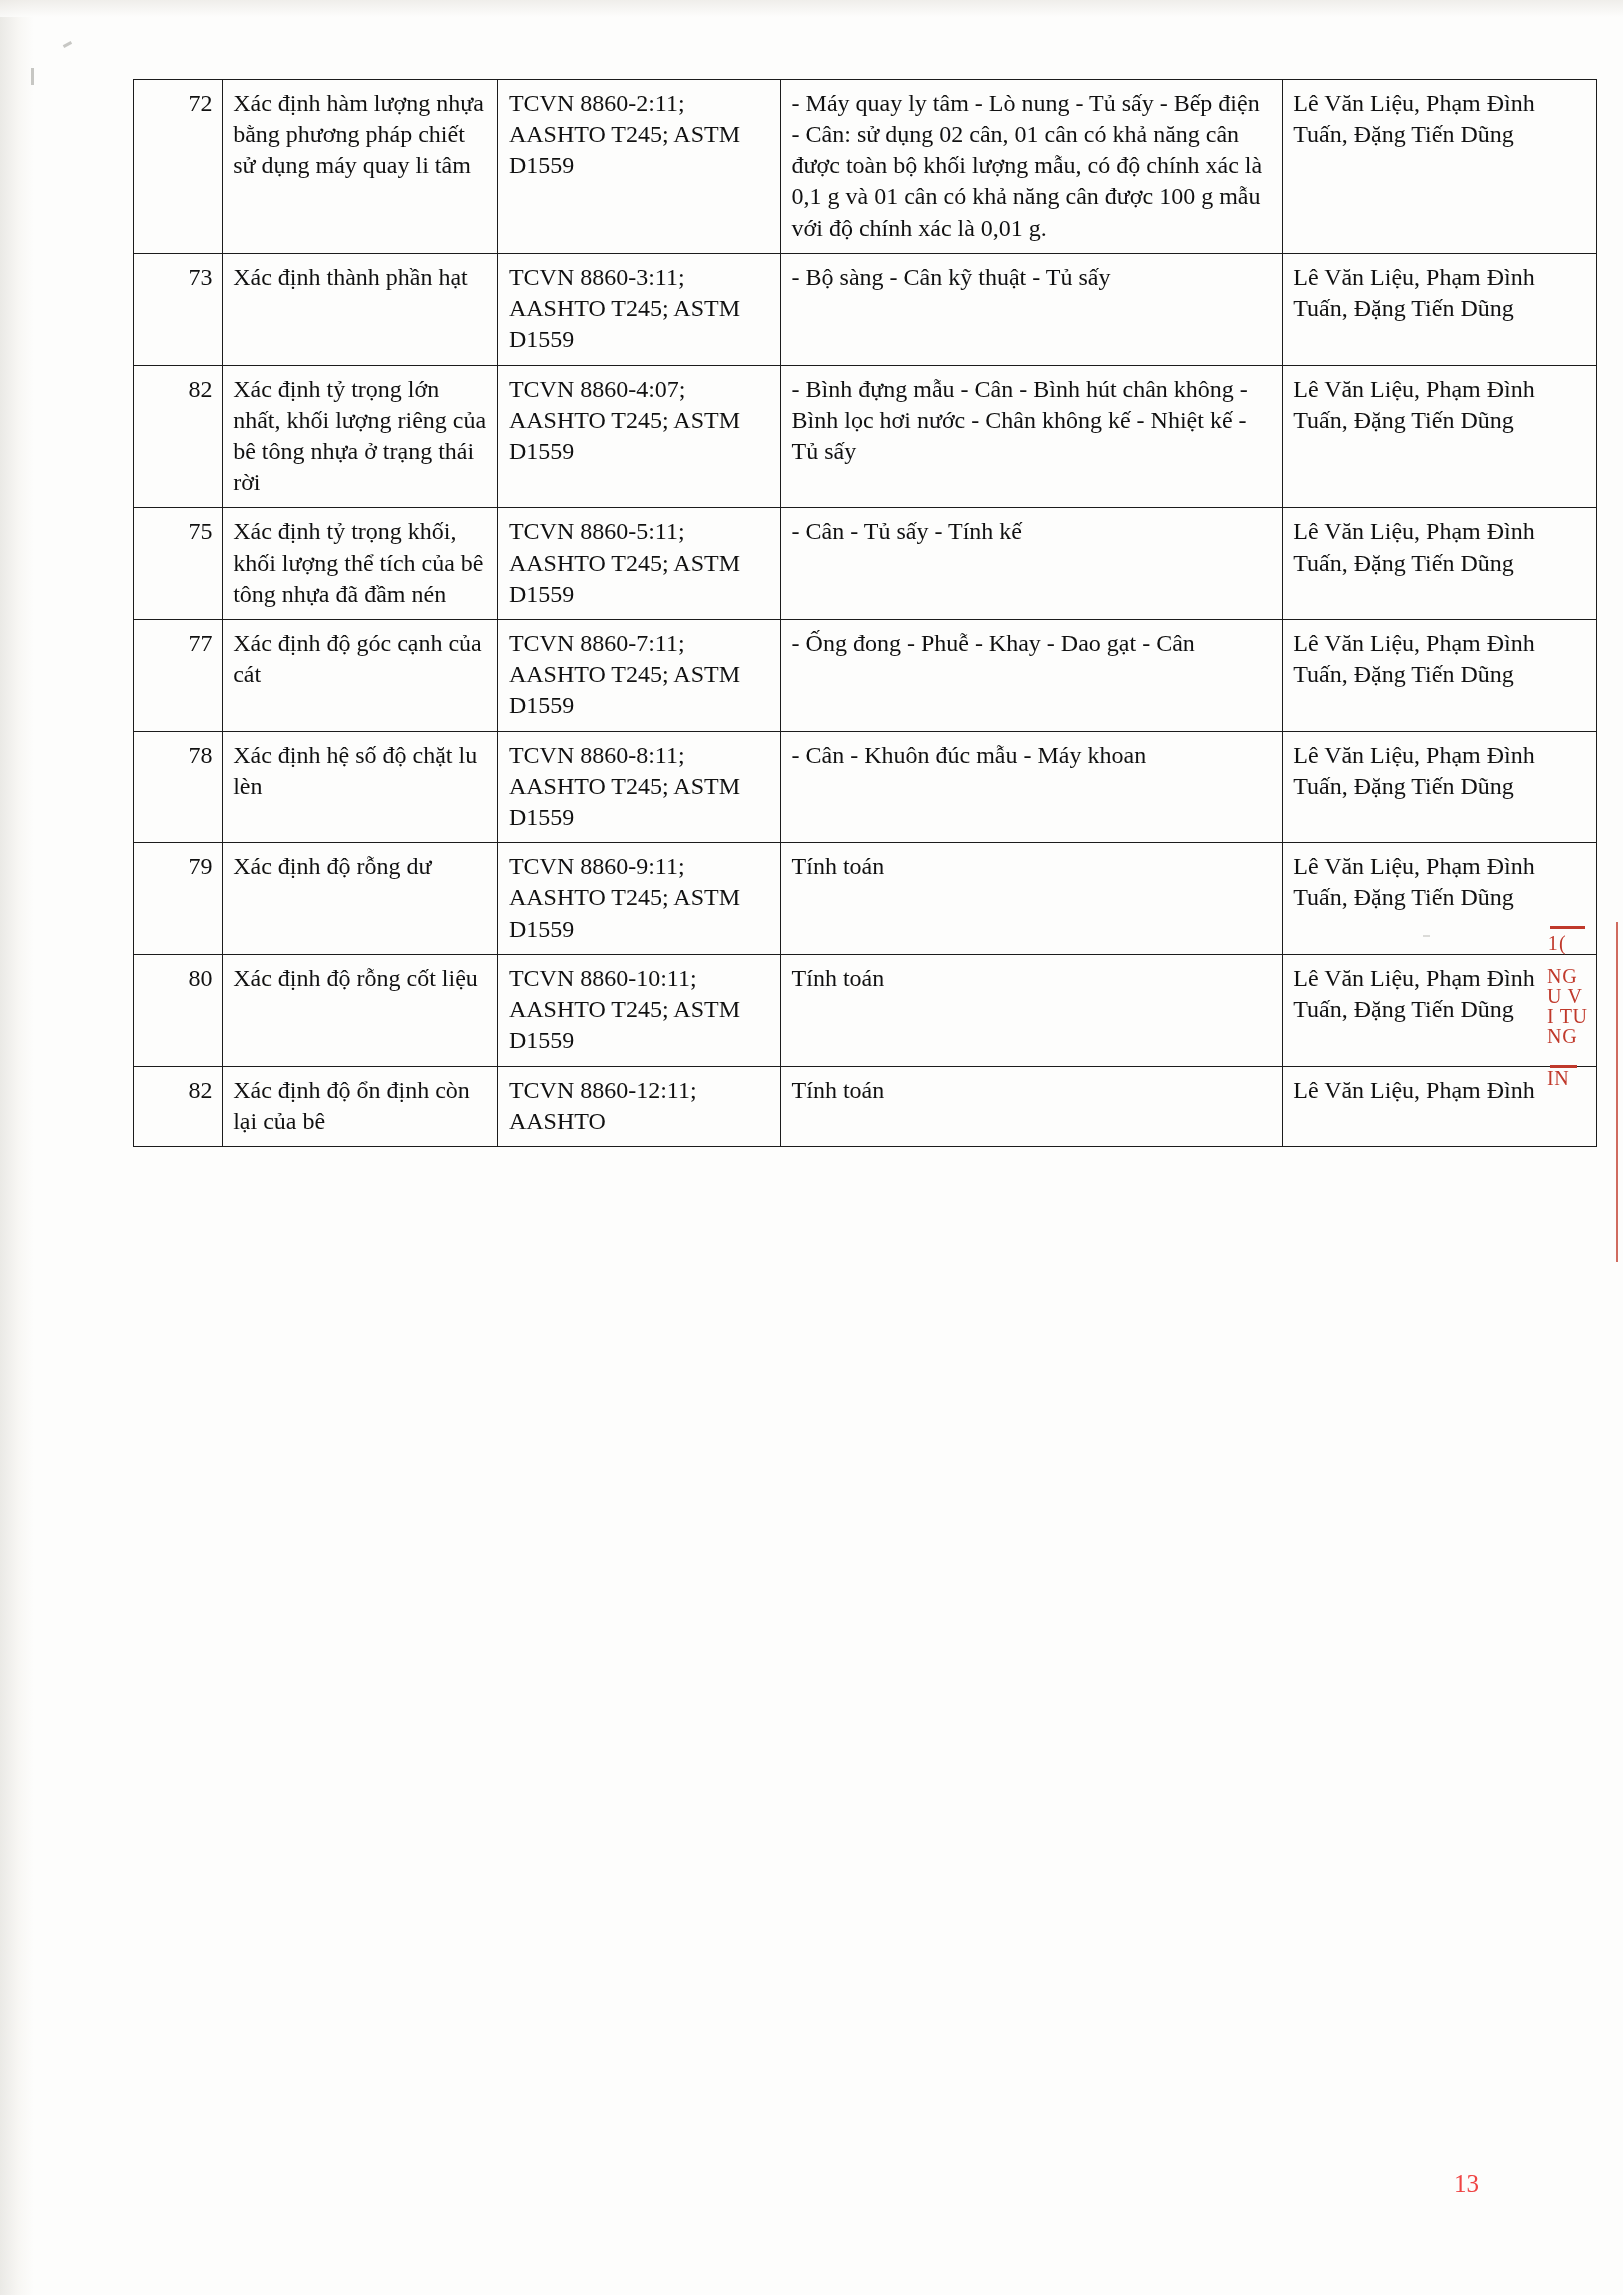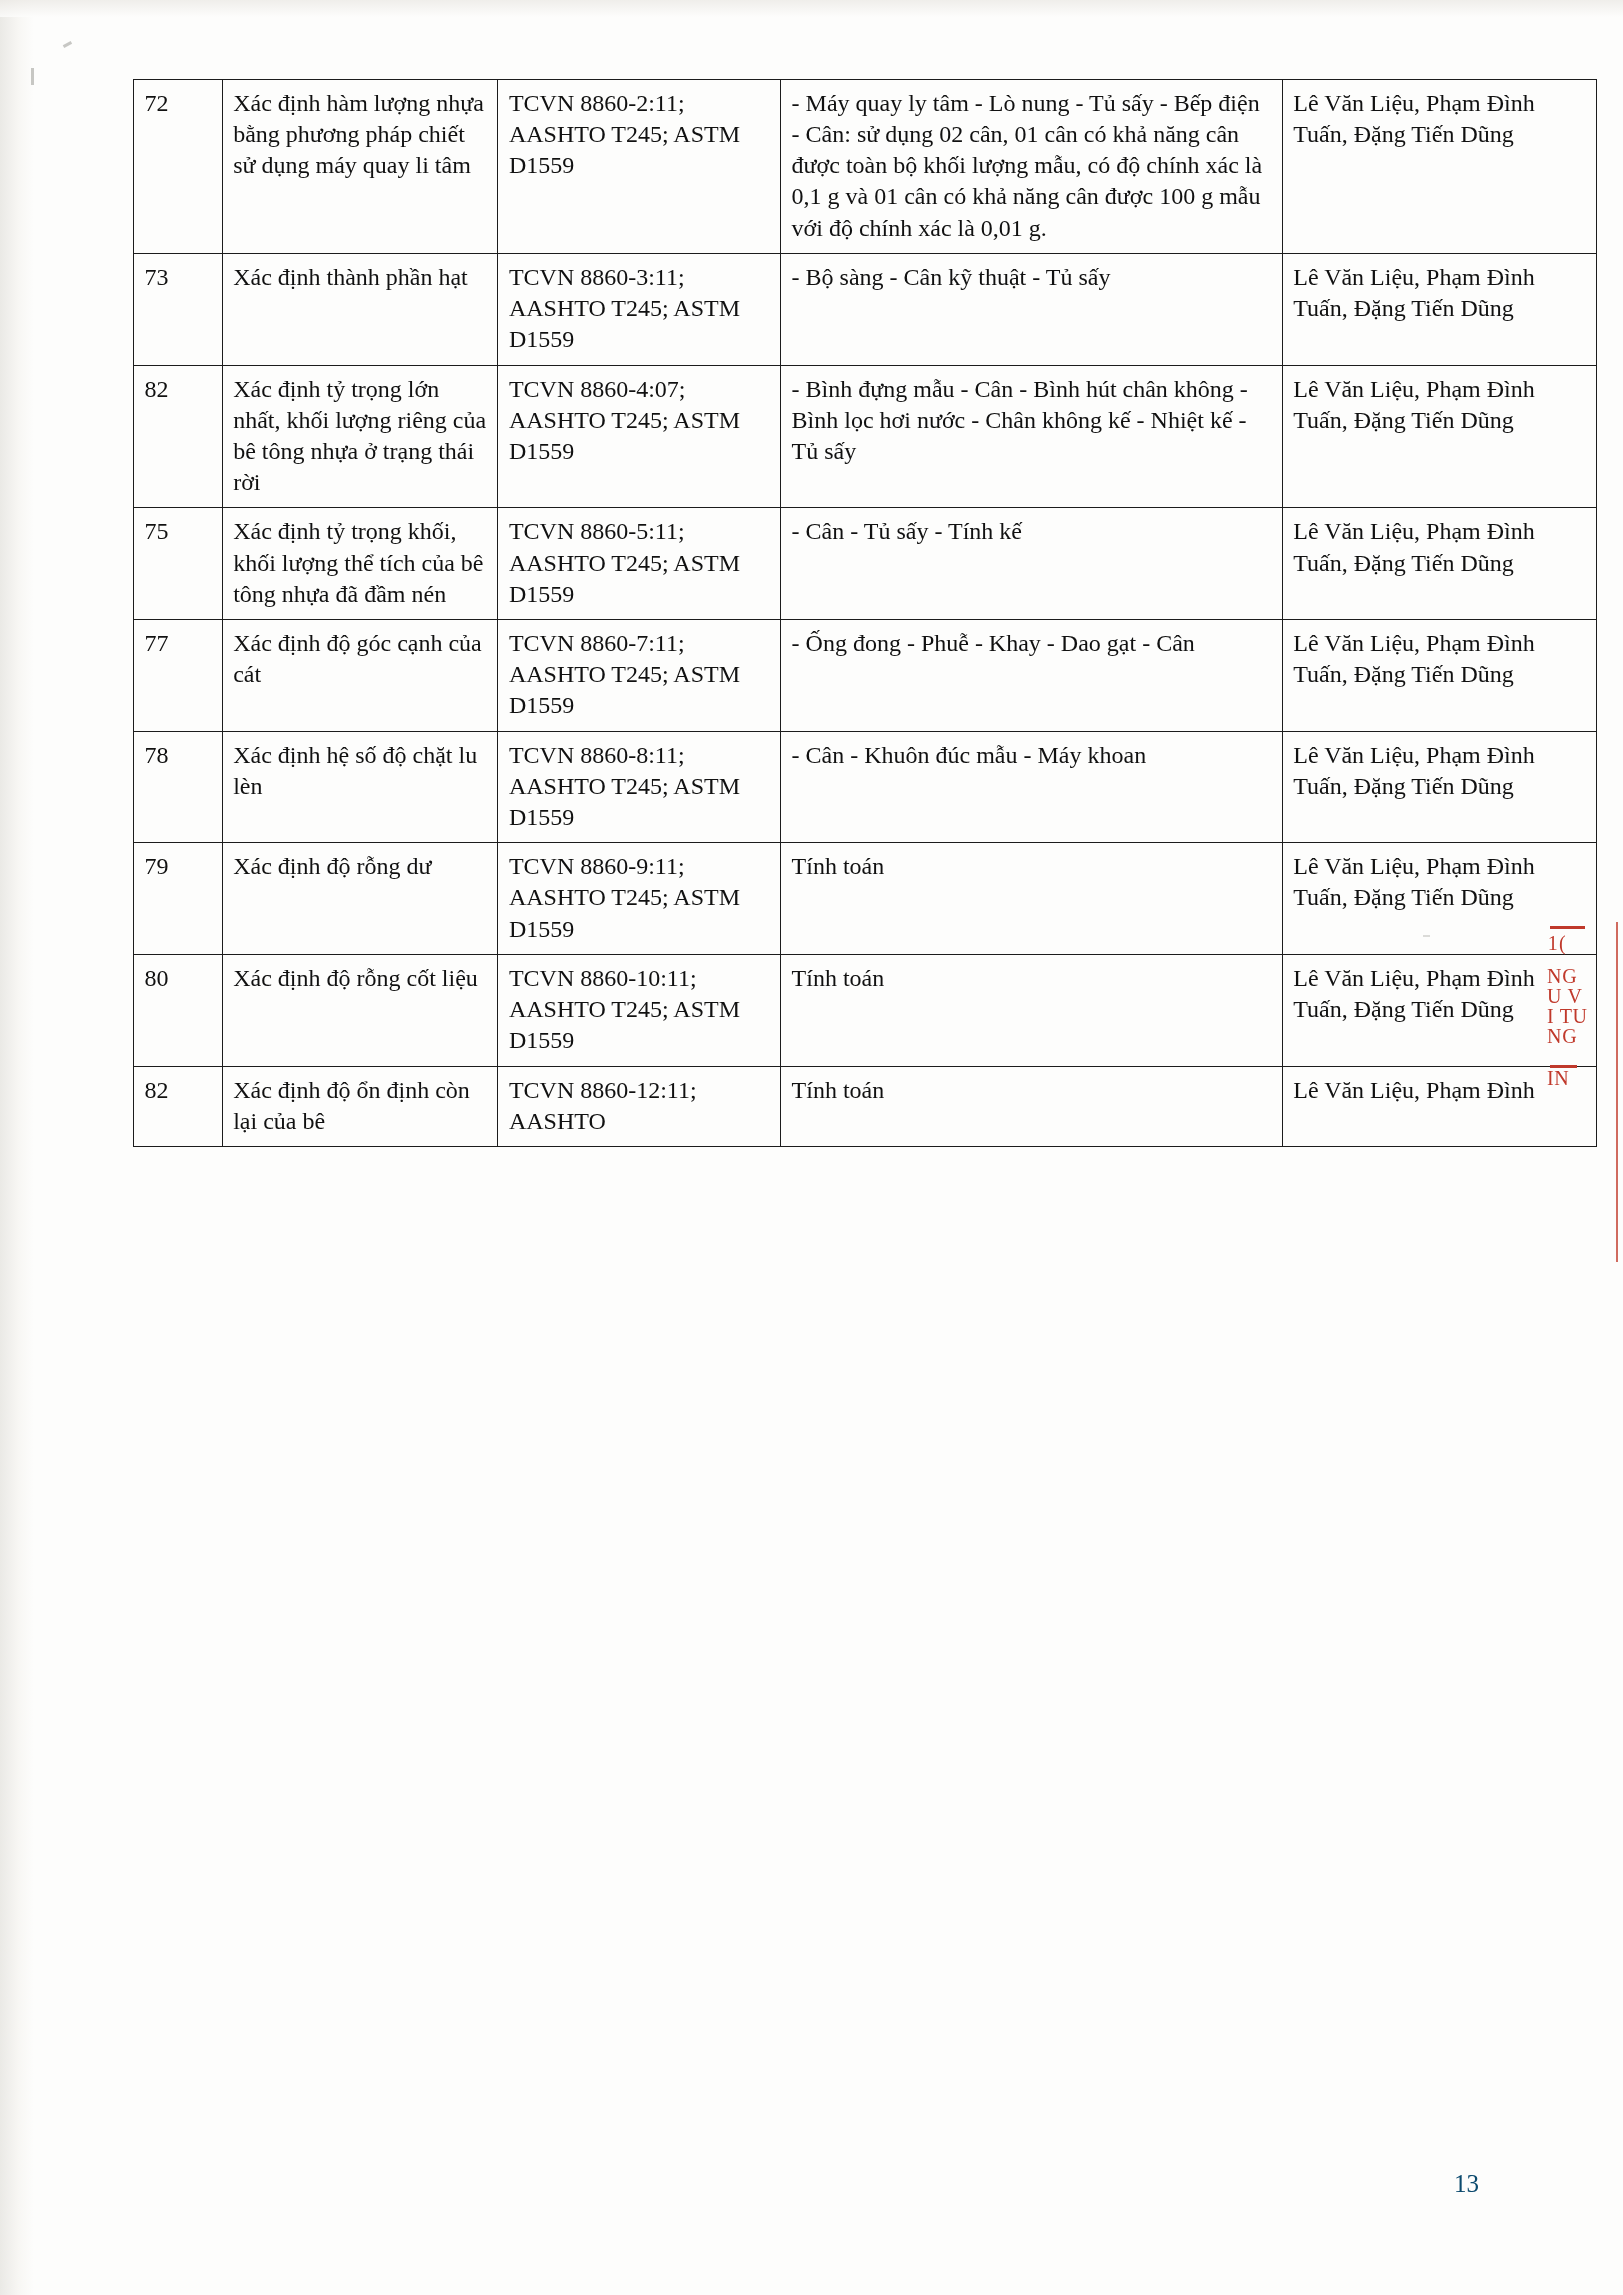--- a/index.html
+++ b/index.html
@@ -61,37 +61,37 @@
   table.doc-table td {
     border: 1.3px solid #1c1c1c;
     vertical-align: top;
     padding: 7.9px 9.2px 9.2px 10.5px;
     font-size: 24px;
     line-height: 1.30;
     font-family: "Liberation Serif", serif;
   }
   td.c-no {
     width: 68px;
-    text-align: left;
+    text-align: right;
     padding-left: 2.6px;
     padding-right: 2.6px;
   }
   td.c-name { width: 255px; }
   td.c-std  { width: 262px; }
   td.c-equip{ width: 481px; }
   td.c-people{ width: 294px; }
 
   
   .page-number {
     position: absolute;
     right: 145px;
     bottom: 97px;
     font-size: 25px;
     font-family: "Liberation Serif", serif;
-    color: #0c4a6e;
+    color: #ef4444;
   }
 
   
   .stamp {
     position: absolute;
     right: 0px;
     top: 926px;
     width: 77px;
     height: 334px;
     color: #c0392b;

